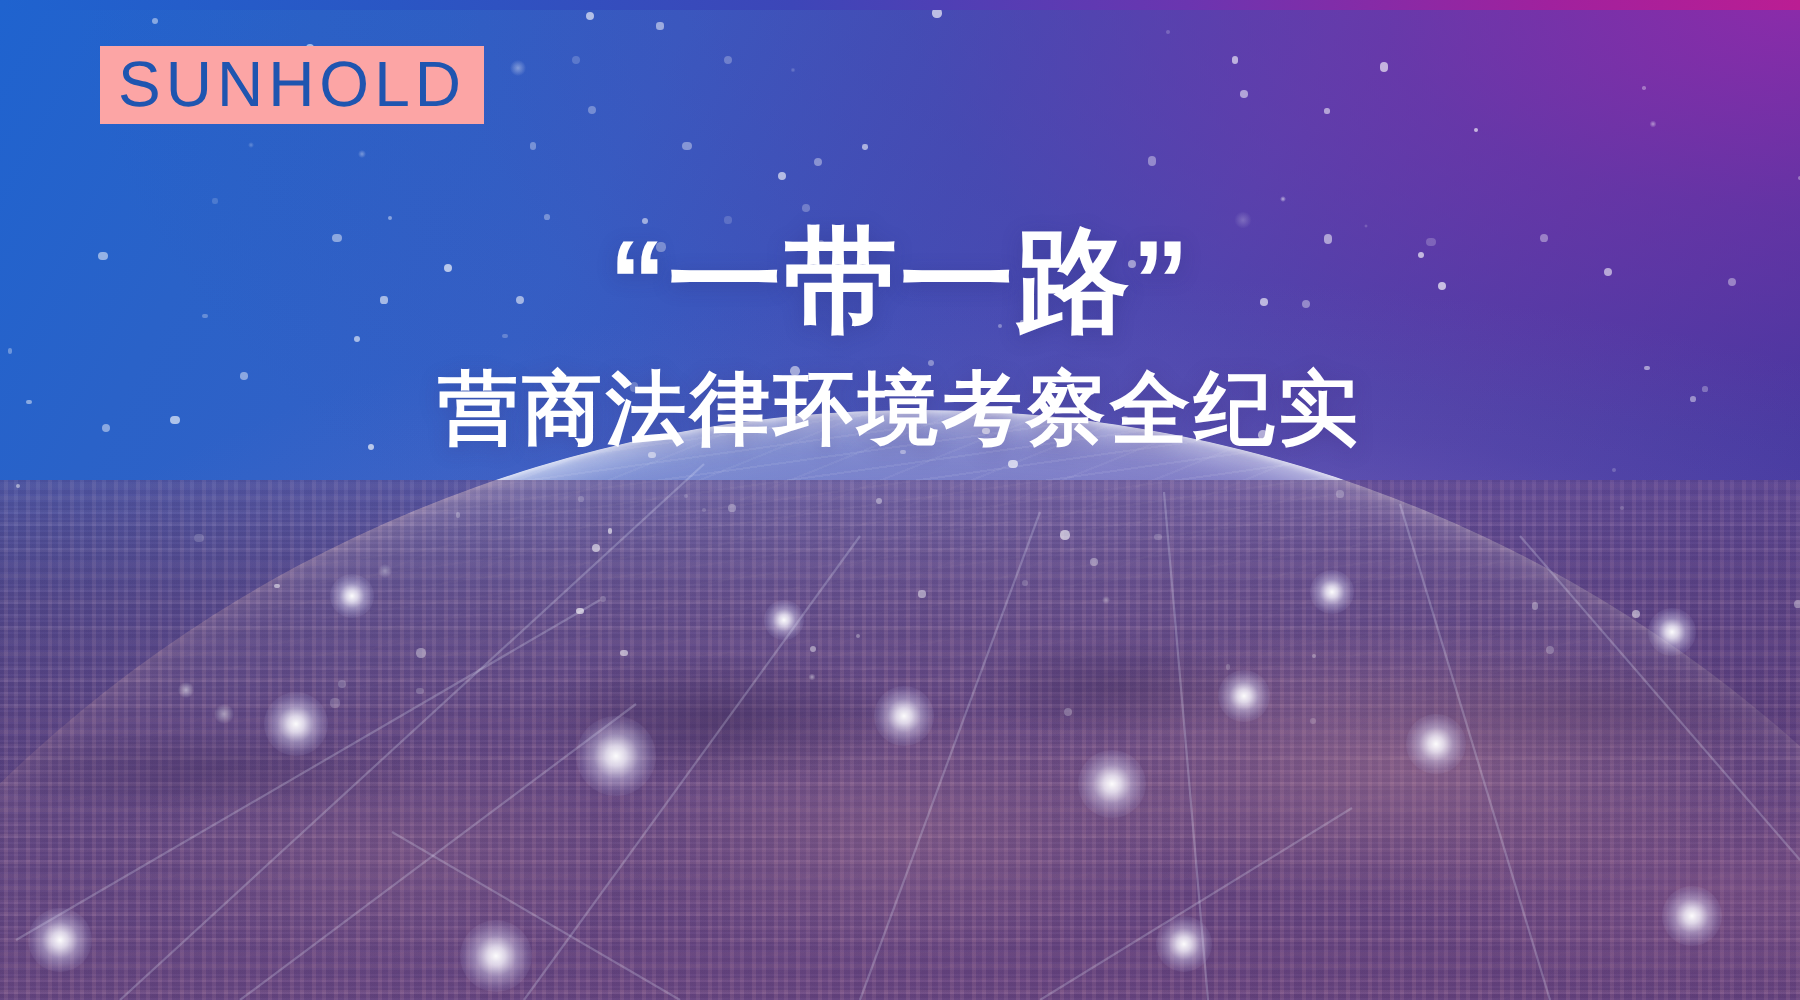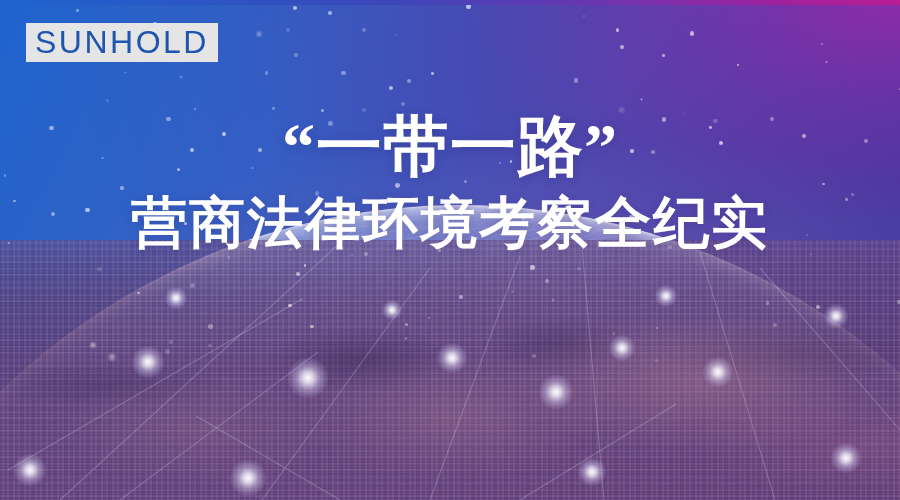--- a/index.html
+++ b/index.html
@@ -205,24 +205,25 @@
   .star.soft{
     background:radial-gradient(circle, rgba(255,255,255,0.9) 0%, rgba(255,255,255,0) 72%);
   }
 
   
   #logo{
     position:absolute;left:26px;top:23px;
     z-index:40;
   }
   #logo-box{
-    background:#e5e5e5;
+    background:#fca5a5;
     padding:3px 9px 4px 9px;
     display:inline-block;
     line-height:1;
+    margin-left:24px;
   }
   #logo-word{
     font-size:32px;
     font-weight:400;
     letter-spacing:2.5px;
     color:#1f55b0;
     font-family:"Liberation Sans","DejaVu Sans",sans-serif;
     display:block;
   }
   #logo-sub{
@@ -238,30 +239,30 @@
 
   
   #headline{
     position:absolute;
     left:0;right:0;top:112px;
     text-align:center;
     z-index:40;
     color:#ffffff;
   }
   #title-line1{
-    font-size:66px;
+    font-size:57px;
     font-weight:700;
     letter-spacing:1px;
     line-height:1.05;
     text-shadow:0 2px 10px rgba(40,40,110,0.28);
-    font-family:Liberation Serif, serif;
+    font-family:Liberation Sans, sans-serif;
   }
   #title-line2{
     margin-top:12px;
-    font-size:56px;
+    font-size:40px;
     font-weight:700;
     letter-spacing:2px;
     line-height:1.08;
     text-shadow:0 2px 10px rgba(60,40,110,0.28);
     font-family:"DejaVu Sans","Liberation Sans",sans-serif;
   }
 </style>
 </head>
 <body>
 

